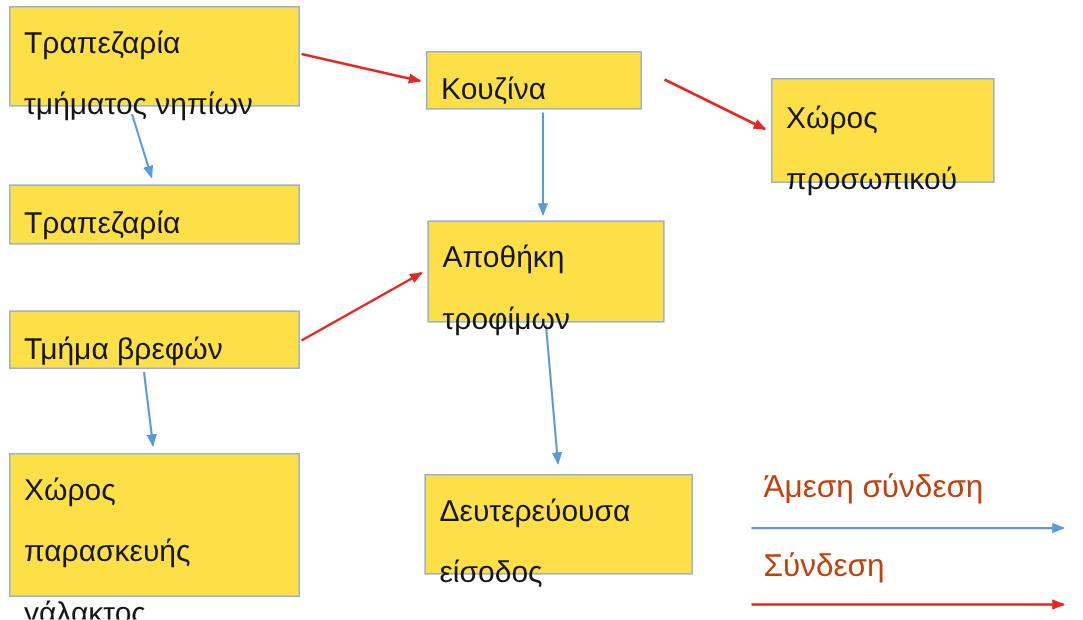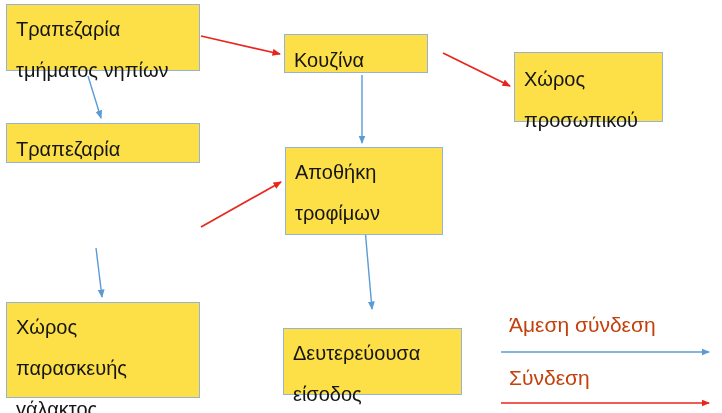--- a/index.html
+++ b/index.html
@@ -31,23 +31,23 @@
   }
   .node .label {
     white-space: pre-line;
     display: block;
   }
   #n-dining-toddlers     { left: 6px;   top: 4px;   width: 194px; height: 67px; }
   #n-kitchen             { left: 284px; top: 34px;  width: 144px; height: 39px; padding-top: 5px; }
   #n-staff-area          { left: 514px; top: 52px;  width: 149px; height: 70px; padding-top: 6px; }
   #n-dining              { left: 6px;   top: 123px; width: 194px; height: 40px; padding-top: 5px; }
   #n-infants-dept        { left: 6px;   top: 207px; width: 194px; height: 39px; padding-top: 5px; }
-  #n-food-storage        { left: 285px; top: 147px; width: 158px; height: 88px; }
+  #n-food-storage        { left: 285px; top: 147px; width: 158px; height: 68px; }
   #n-milk-prep           { left: 6px;   top: 302px; width: 194px; height: 96px; }
-  #n-secondary-entrance  { left: 283px; top: 328px; width: 179px; height: 67px; }
+  #n-secondary-entrance  { left: 283px; top: 316px; width: 179px; height: 67px; }
   .legend-label {
     position: absolute;
     color: #c2410c;
     font-size: 21px;
     line-height: 26px;
     white-space: nowrap;
   }
   #legend-direct-label     { left: 509px; top: 312px; }
   #legend-connection-label { left: 509px; top: 365px; }
 </style>
@@ -85,20 +85,23 @@
   <div class="node" id="n-kitchen">
     <span class="label">Κουζίνα</span>
   </div>
   <div class="node" id="n-staff-area">
     <span class="label">Χώρος
 προσωπικού</span>
   </div>
   <div class="node" id="n-dining">
     <span class="label">Τραπεζαρία</span>
   </div>
+  <div class="node" id="n-infants-dept">
+    <span class="label">Τμήμα βρεφών</span>
+  </div>
   <div class="node" id="n-food-storage">
     <span class="label">Αποθήκη
 τροφίμων</span>
   </div>
   <div class="node" id="n-milk-prep">
     <span class="label">Χώρος
 παρασκευής
 γάλακτος</span>
   </div>
   <div class="node" id="n-secondary-entrance">

